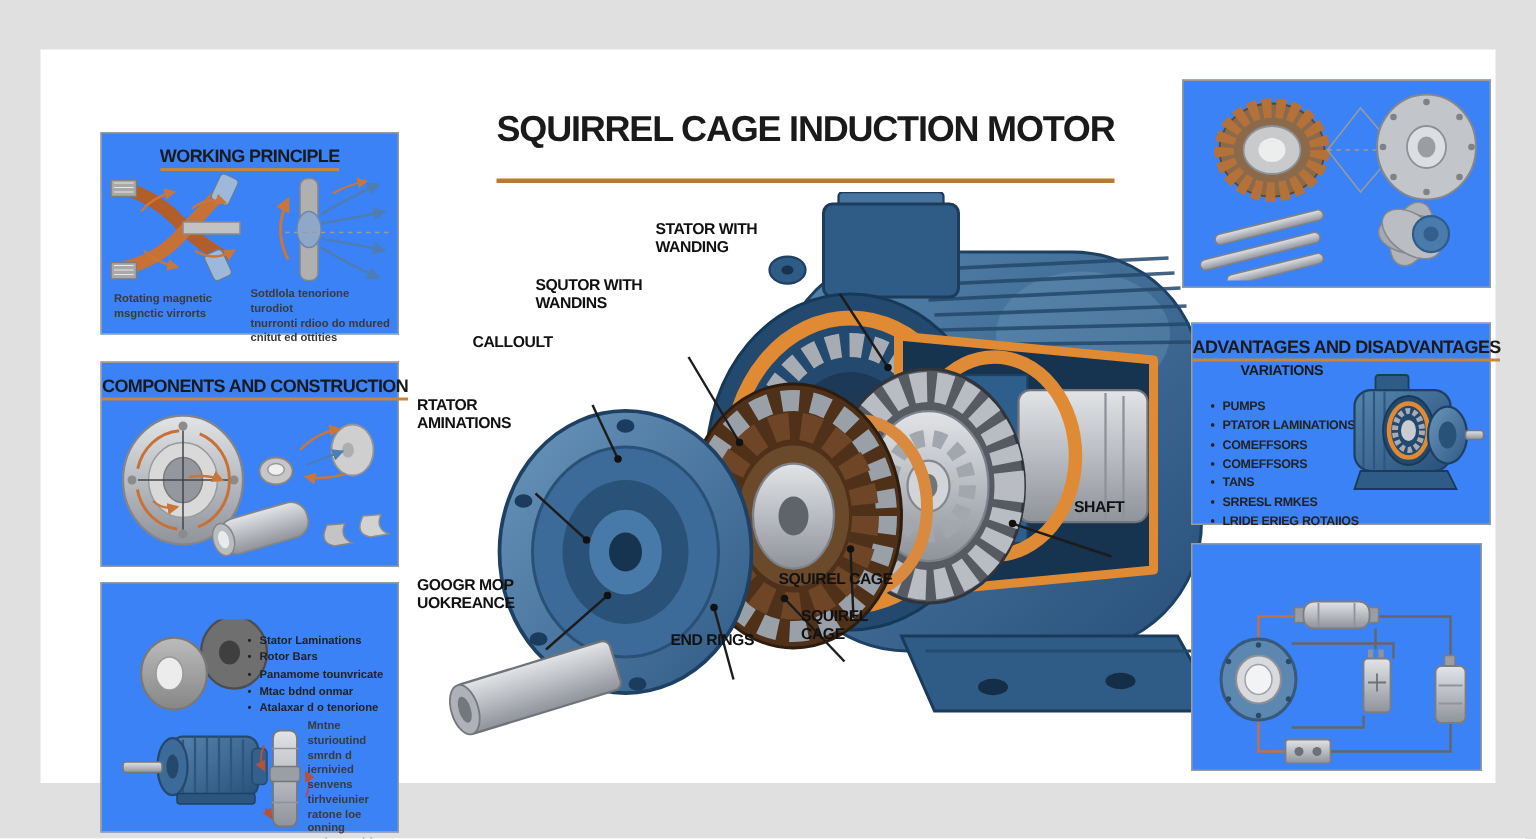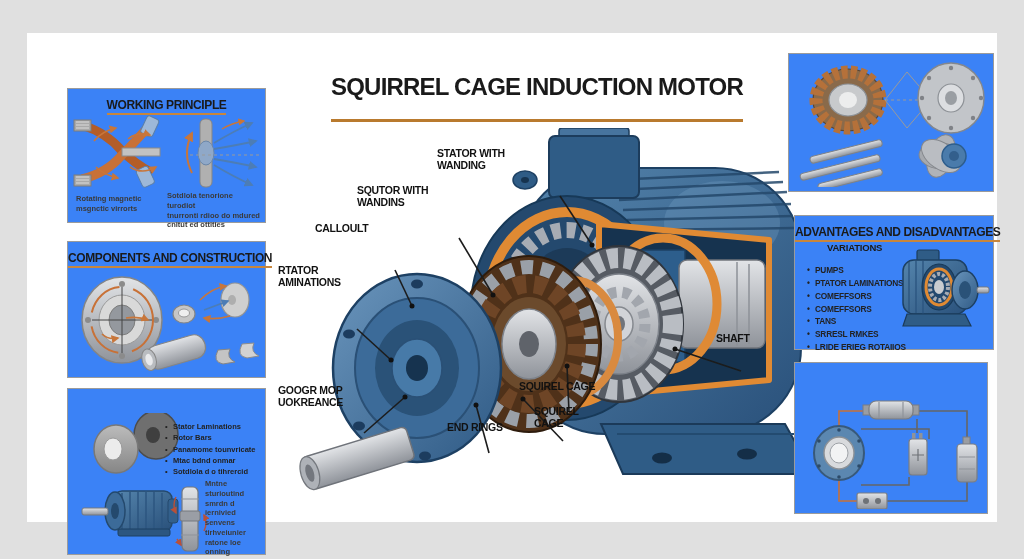--- a/index.html
+++ b/index.html
@@ -167,21 +167,21 @@
         <path d="M-14,-24 q-4,8 0,16" stroke="#b85038" stroke-width="1.4" fill="none" marker-end="url(#mRd)"></path>
         <path d="M14,10 q4,-8 0,-16" stroke="#b85038" stroke-width="1.4" fill="none" marker-end="url(#mRd)"></path>
         <path d="M-13,18 l4,6" stroke="#b85038" stroke-width="1.4" marker-end="url(#mRd)"></path>
       </g>
     </svg>
     <ul class="blist types-bullets abs" style="left:97px;top:32px;width:98px">
       <li>Stator Laminations</li>
       <li>Rotor Bars</li>
       <li>Panamome tounvricate</li>
       <li>Mtac bdnd onmar</li>
-      <li>Sotdlola d o tihrercid</li>
+      <li>Atalaxar d o tenorione</li>
     </ul>
     <div class="abs cap" style="left:137px;top:90px;width:58px">Mntne sturioutind
 smrdn d iernivied
 senvens tirhveiunier
 ratone loe onning
 codnro nsirbe</div>
   </div>
 
   <svg class="abs" style="left:240px;top:95px" width="560" height="380" viewBox="0 0 560 380">
 

